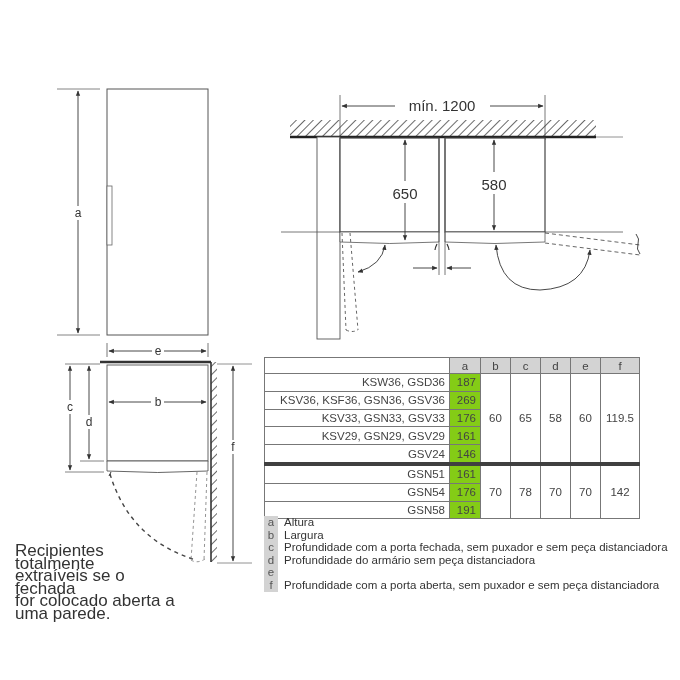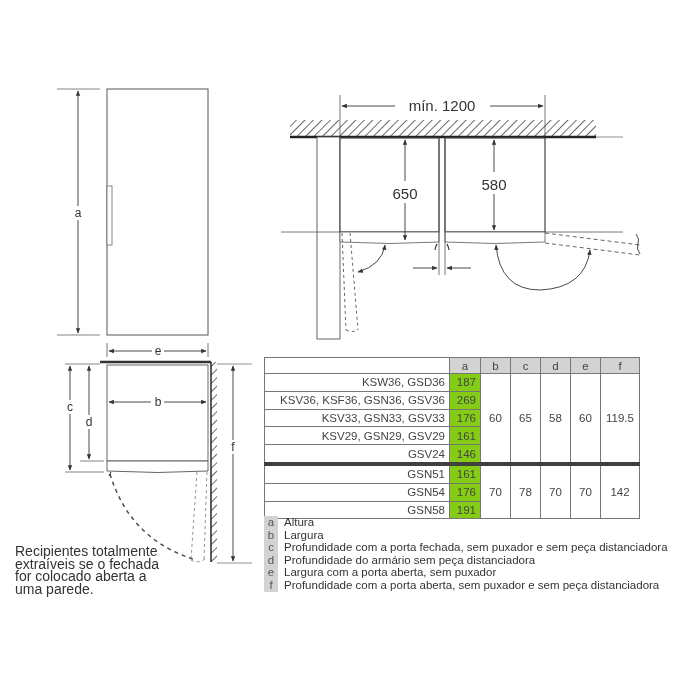--- a/index.html
+++ b/index.html
@@ -21,21 +21,21 @@
   table.specs th.colb, table.specs th.colc, table.specs th.cold, table.specs th.cole { width: 21px; }
   table.specs th.colf { width: 30px; }
   table.specs tr.group2 td { border-top: 4px solid #404040; }
   table.specs { border: 1px solid #555; }
 
   
   .legend { position: absolute; left: 264px; top: 516px; font-size: 11.5px; color: #333; line-height: 12.6px; }
   .legend .row { display: flex; align-items: baseline; }
   .legend .key { width: 14px; background: #d3d3d3; text-align: center; color: #555; margin-right: 6px; }
 
-  .note { position: absolute; left: 15px; top: 545px; font-size: 14px; color: #333; line-height: 12.5px; width: 160px; }
+  .note { position: absolute; left: 15px; top: 545px; font-size: 17px; color: #333; line-height: 12.5px; width: 160px; }
 </style>
 </head>
 <body>
 
 <svg class="drawing" width="680" height="680" viewBox="0 0 680 680">
   <defs>
     <pattern id="hatch" width="6" height="6" patternUnits="userSpaceOnUse" patternTransform="rotate(45)">
       <line x1="0" y1="0" x2="0" y2="6" stroke="#444" stroke-width="1.6"></line>
     </pattern>
     <marker id="arr" viewBox="0 0 10 10" refX="9" refY="5" markerWidth="6" markerHeight="6" orient="auto-start-reverse">
@@ -215,19 +215,18 @@
   <div class="row">
       <span class="key">c</span>
       <span>Profundidade com a porta fechada, sem puxador e sem peça distanciadora</span>
     </div>
   <div class="row">
       <span class="key">d</span>
       <span>Profundidade do armário sem peça distanciadora</span>
     </div>
   <div class="row">
       <span class="key">e</span>
-      <span>Largura com a porta aberta, sem puxador</span>
     </div>
   <div class="row">
       <span class="key">f</span>
       <span>Profundidade com a porta aberta, sem puxador e sem peça distanciadora</span>
     </div>
 </div>
 
 </body></html>

